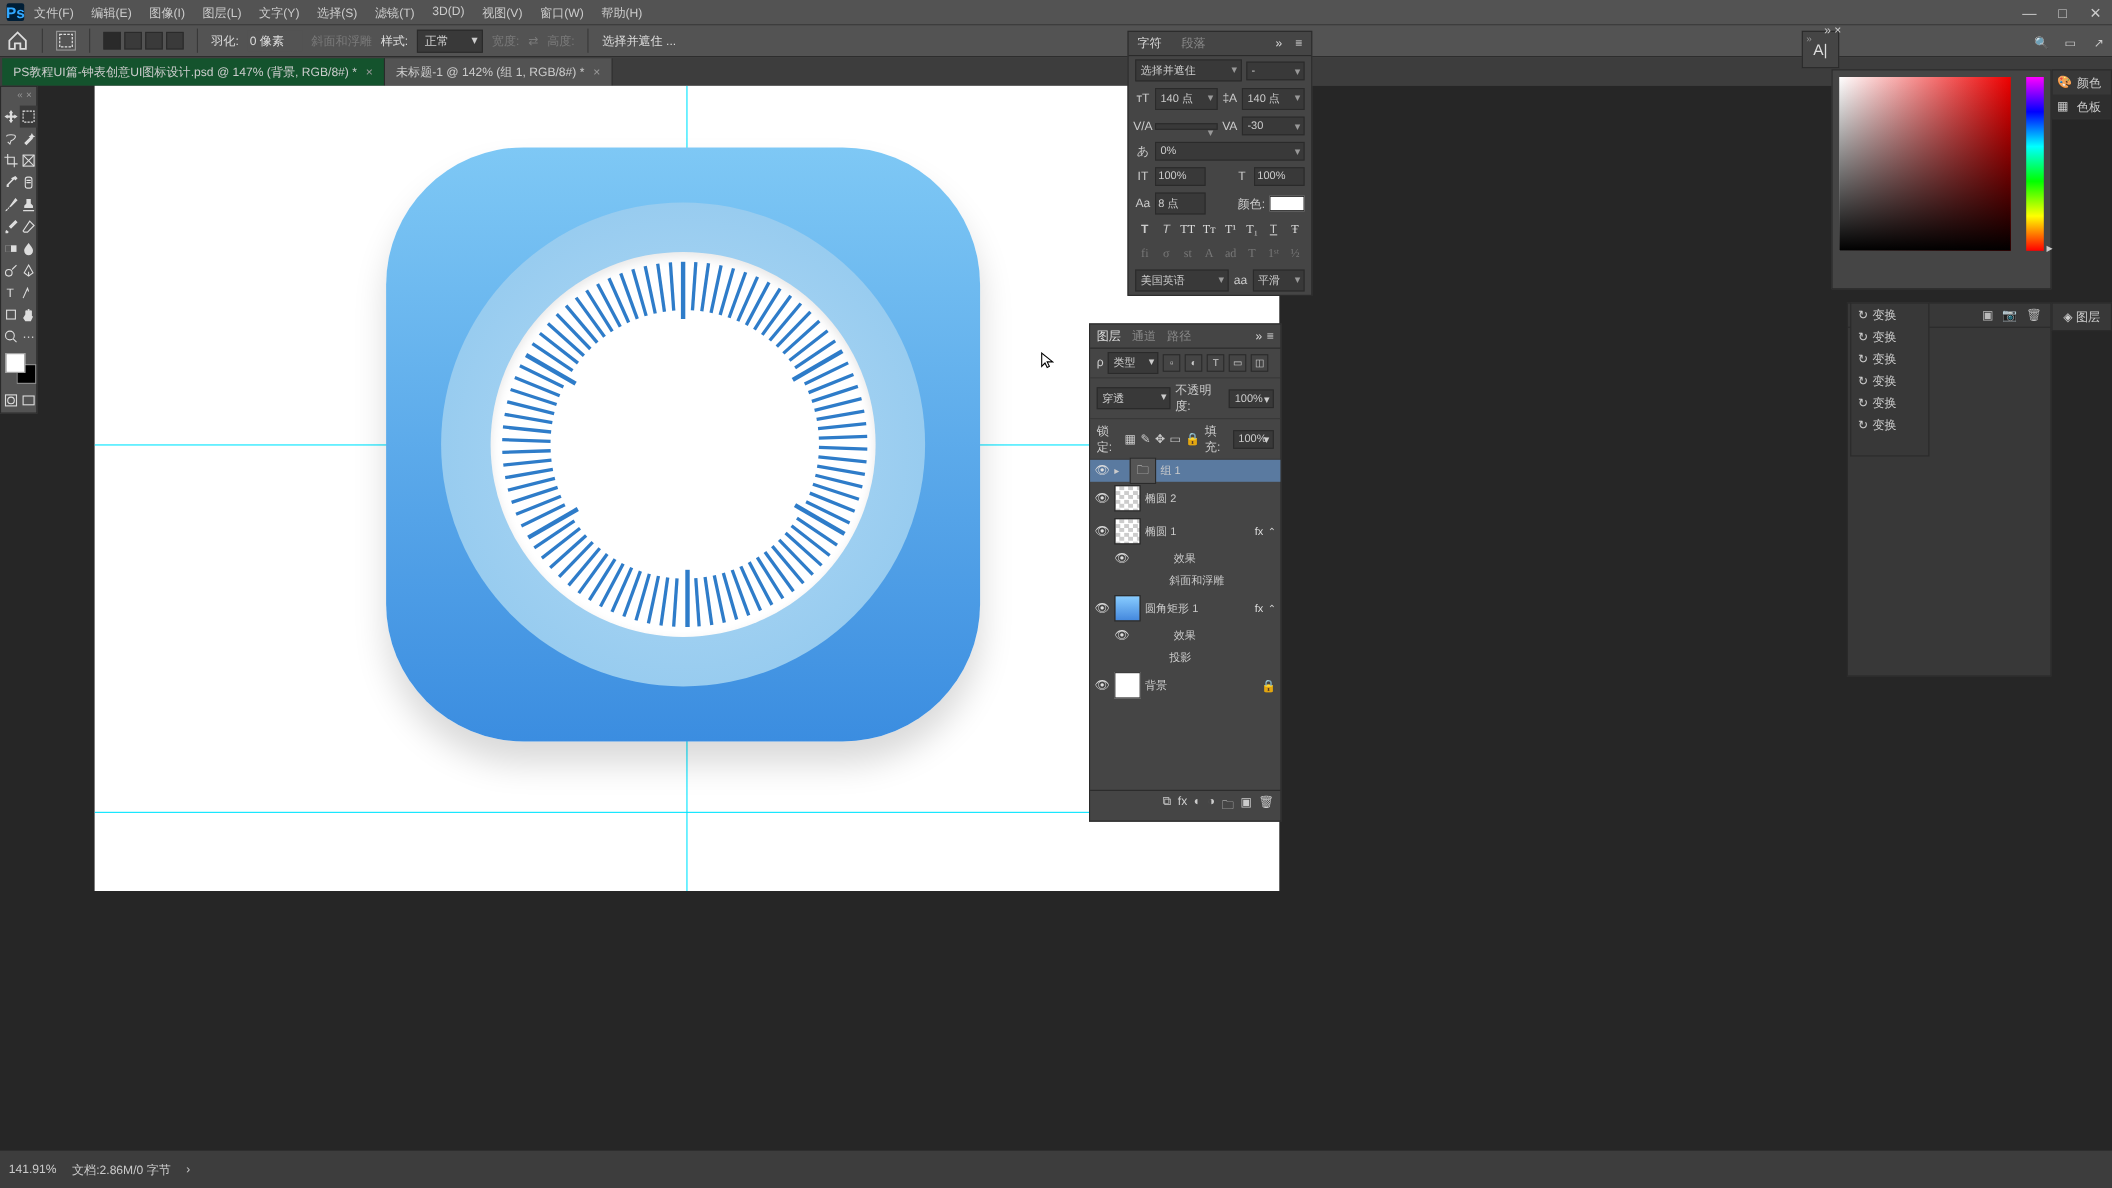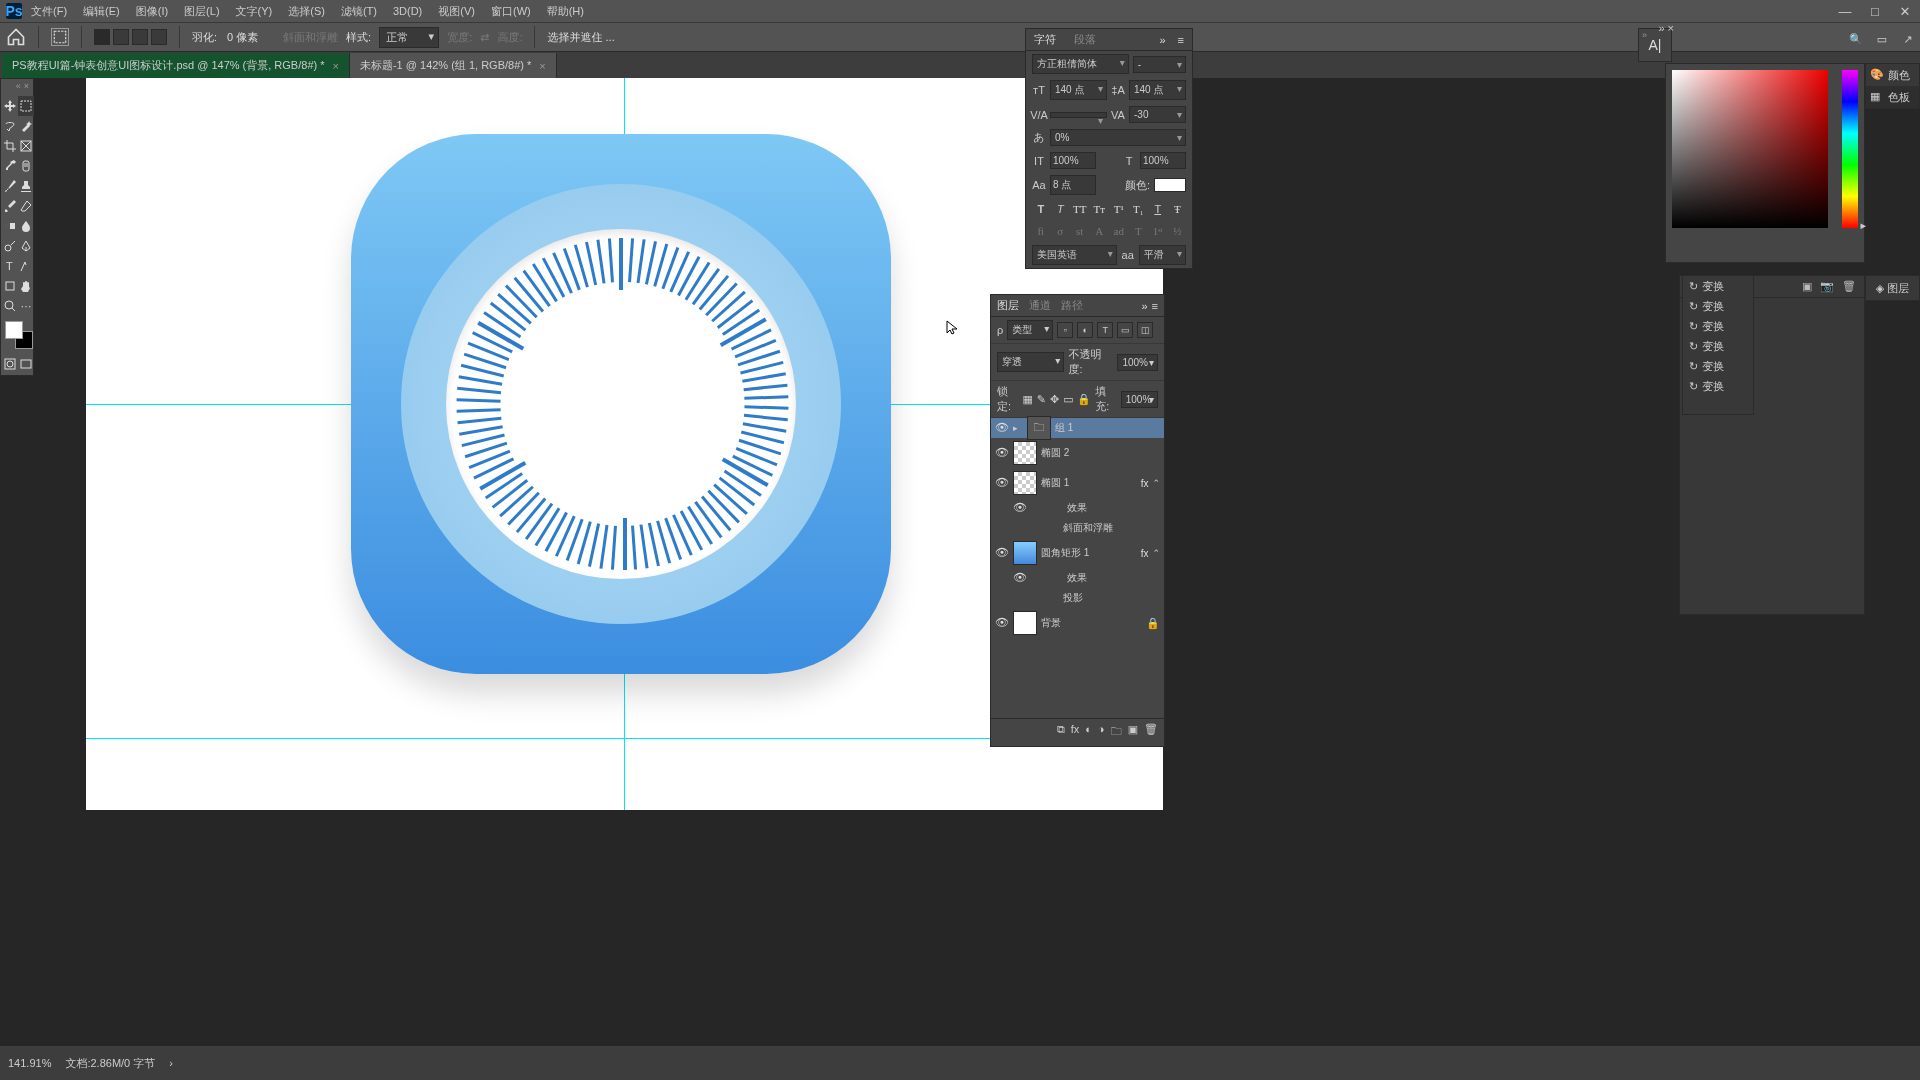--- a/index.html
+++ b/index.html
@@ -425,21 +425,21 @@
 <div class="charpanel">
   <div class="ptabs">
     <span>字符</span>
     <span class="inactive">段落</span>
     <div class="pr">
         <span>»</span>
         <span>≡</span>
       </div>
   </div>
   <div class="prow">
-      <div class="psel" style="flex:2">方正粗倩简体</div>
+      <div class="psel" style="flex:2">选择并遮住</div>
       <div class="psel" style="flex:1">-</div>
     </div>
   <div class="prow">
     <div class="picn">тT</div>
       <div class="psel">140 点</div>
     <div class="picn">‡A</div>
       <div class="psel">140 点</div>
   </div>
   <div class="prow">
     <div class="picn">V/A</div>

